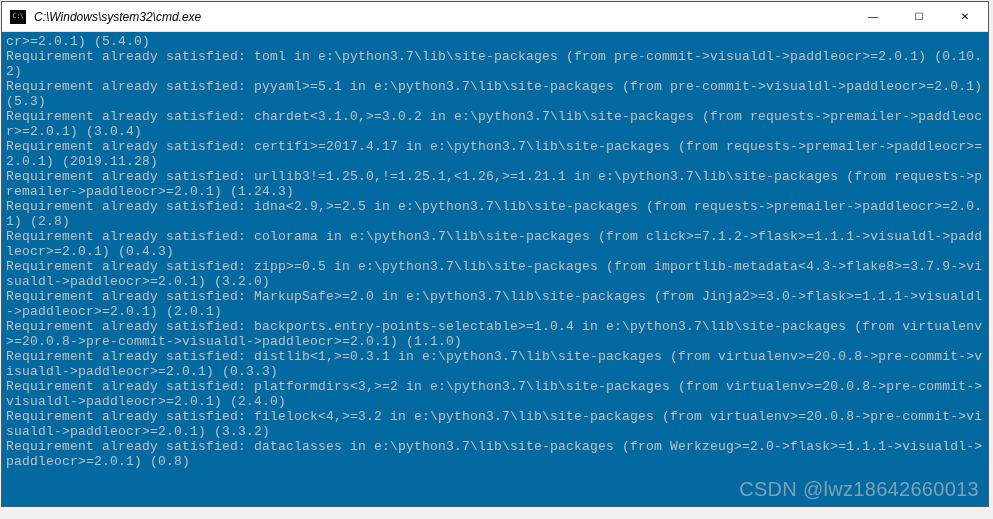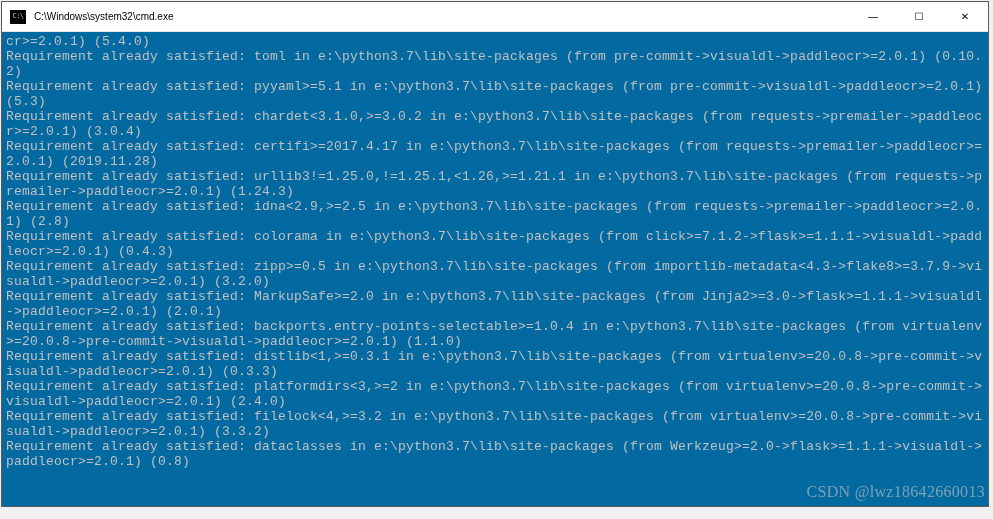--- a/index.html
+++ b/index.html
@@ -41,23 +41,24 @@
     .titlebar-icon::after {
       content: "C:\\";
       color: #c0c0c0;
       font-family: Consolas, monospace;
       font-size: 7px;
       line-height: 1;
       letter-spacing: -0.5px;
     }
     .titlebar-text {
       flex: 1;
-      font-size: 10px;
+      font-size: 12px;
       color: #000;
       padding-left: 2px;
+      font-style: italic;
     }
     .win-controls {
       display: flex;
       height: 100%;
     }
     .win-btn {
       width: 46px;
       height: 100%;
       display: flex;
       align-items: center;
@@ -74,25 +75,25 @@
       line-height: 15px;
       padding: 2px 4px;
       overflow: hidden;
       white-space: pre-wrap;
       word-break: break-all;
       letter-spacing: 0.2px;
     }
     .terminal .line { display: block; }
     .watermark {
       position: absolute;
-      right: 8px;
+      right: 14px;
       bottom: 18px;
-      font-size: 16px;
+      font-size: 20px;
       color: rgba(190,190,190,0.65);
-      font-family: Liberation Serif, serif;
+      font-family: Liberation Sans, sans-serif;
       pointer-events: none;
       letter-spacing: 0.3px;
     }
   </style>
 </head>
 <body>
 
 <div class="window">
   <div class="titlebar">
     <div class="titlebar-icon"></div>

